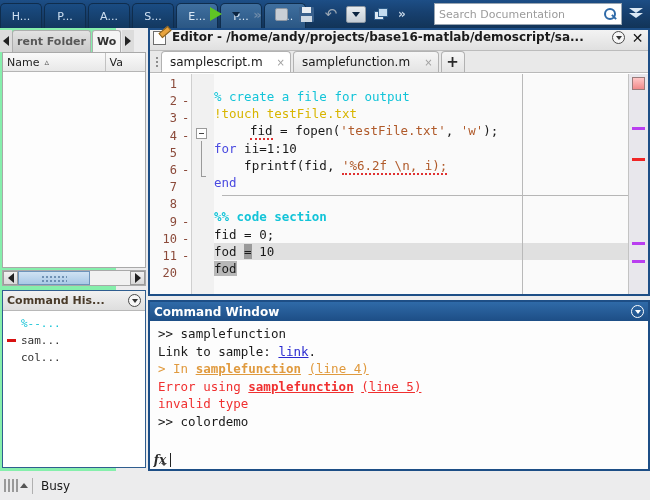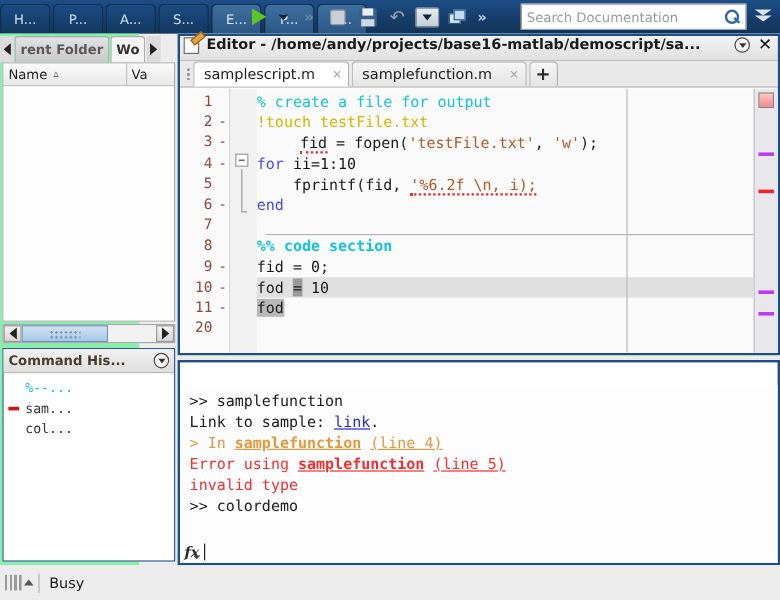--- a/index.html
+++ b/index.html
@@ -203,21 +203,21 @@
     width: 30px; background: #fafafa; text-align: right; padding-right: 3px;
     font-family: "DejaVu Sans Mono", monospace; font-size: 12px; color: #8b4a3a;
     padding-top: 2px;
   }
   .gutter-brk {
     width: 12px; background: #fafafa; text-align: center;
     font-family: "DejaVu Sans Mono", monospace; font-size: 12px; color: #8b4a3a;
     padding-top: 2px; border-right: 1px solid #cfcfcf;
   }
   .gutter-fold { width: 22px; background: #f1f1f1; position: relative; padding-top:2px; }
-  .code-pane { flex: 1; position: relative; padding-top: 2px; overflow: hidden; background:#fafafa;}
+  .code-pane { flex: 1; position: relative; padding-top: 14px; overflow: hidden; background:#fafafa;}
   .gline { height: 17.2px; line-height: 17.2px; }
   .cline {
     height: 17.2px; line-height: 17.2px;
     font-family: "DejaVu Sans Mono", monospace; font-size: 12.5px; white-space: pre; color: #1a1a1a;
   }
   .cline.hl { background: #e0e0e0; }
   .tok-comment { color: #13c4d8; }
   .tok-section { color: #13c4d8; font-weight: bold; }
   .tok-keyword { color: #4a4ae0; }
   .tok-string { color: #b05a2a; }
@@ -503,20 +503,24 @@
         <span class="ca-square"></span>
         <span class="tick" id="mk0" style="top: 53px; background: rgb(185, 62, 240);"></span>
         <span class="tick" id="mk1" style="top: 84px; background: rgb(240, 37, 37);"></span>
         <span class="tick" id="mk2" style="top: 168px; background: rgb(185, 62, 240);"></span>
         <span class="tick" id="mk3" style="top: 186px; background: rgb(185, 62, 240);"></span>
       </div>
     </div>
   </div>
 
   <div class="cmd-dock">
+    <div class="cmd-title">
+      <span class="t">Command Window</span>
+      <span class="circ-caret-w"></span>
+    </div>
     <div class="cmd-body">
       <div class="cmd-line"><span>&gt;&gt; samplefunction</span></div>
       <div class="cmd-line"><span>Link to sample: </span><span class="c-link">link</span><span>.</span></div>
       <div class="cmd-line c-warn"><span>&gt; In </span><span class="c-bold-u">samplefunction</span><span> </span><span style="text-decoration:underline">(line 4)</span></div>
       <div class="cmd-line c-err"><span>Error using </span><span class="c-bold-u">samplefunction</span><span> </span><span style="text-decoration:underline">(line 5)</span></div>
       <div class="cmd-line c-err"><span>invalid type</span></div>
       <div class="cmd-line"><span>&gt;&gt; colordemo</span></div>
 
       <div class="cmd-prompt-row">
         <span class="fx">fx</span>

